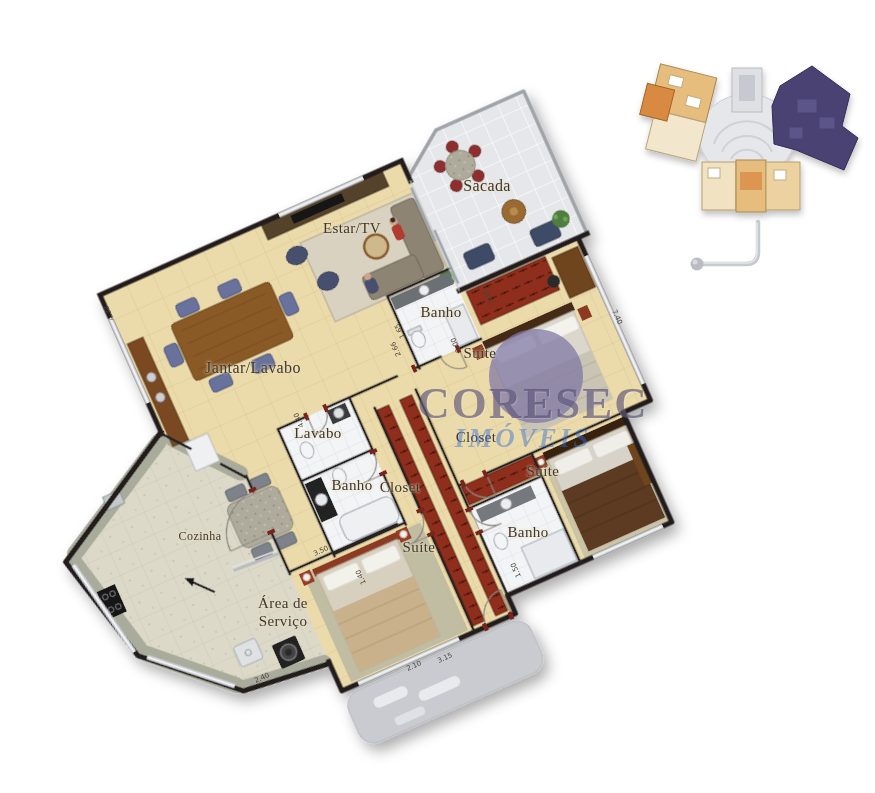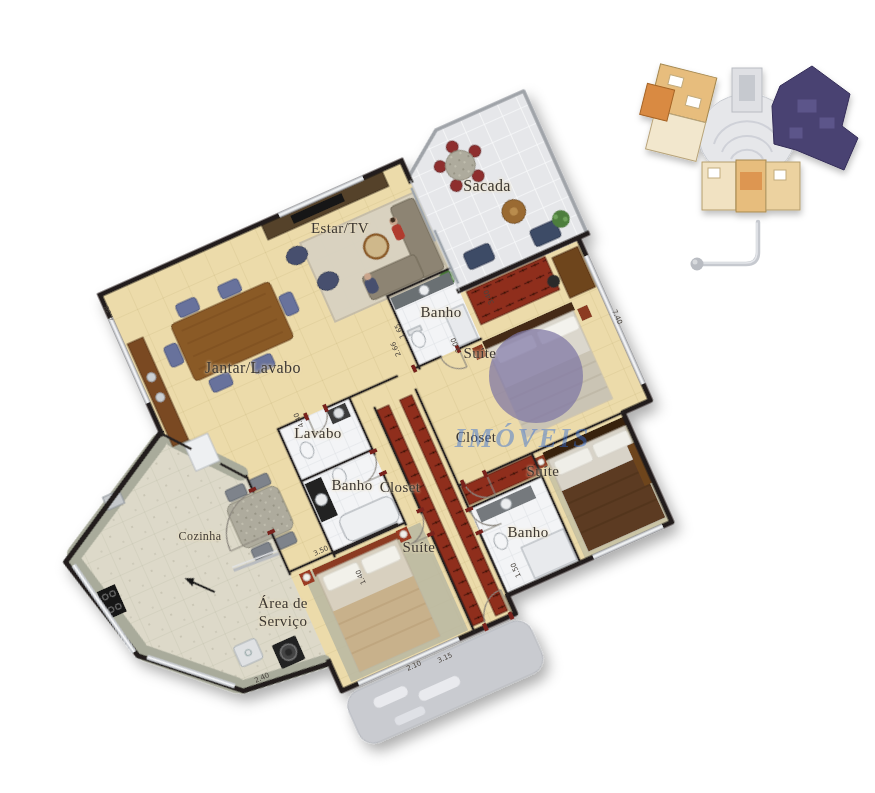--- a/index.html
+++ b/index.html
@@ -338,21 +338,21 @@
     <path d="M700,264 L746,264 Q758,264 758,252 L758,222" stroke="#c6c9cf" stroke-width="4.5" stroke-linecap="round"></path>
     <path d="M700,263 L746,263 Q757,263 757,252 L757,223" stroke="#e4e6ea" stroke-width="1.6" stroke-linecap="round"></path>
     <circle cx="697" cy="264" r="6.5" fill="#b9bcc2"></circle>
     <circle cx="695" cy="262" r="2.5" fill="#d8dadd"></circle>
   </g>
 
   <circle cx="536" cy="376" r="47" fill="#7d74a4" opacity="0.72"></circle>
 </svg>
 
 <div class="room-label" style="left:487px;top:186px;font-size:16px;">Sacada</div>
-<div class="room-label" style="left:340px;top:228px;">Estar/TV</div>
+<div class="room-label" style="left:352px;top:228px;">Estar/TV</div>
 <div class="room-label" style="left:441px;top:312px;">Banho</div>
 <div class="room-label" style="left:480px;top:353px;">Suíte</div>
 <div class="room-label" style="left:253px;top:368px;font-size:16px;">Jantar/Lavabo</div>
 <div class="room-label" style="left:318px;top:433px;text-align:right;">Lavabo</div>
 <div class="room-label" style="left:476px;top:437px;">Closet</div>
 <div class="room-label" style="left:543px;top:471px;">Suíte</div>
 <div class="room-label" style="left:352px;top:485px;">Banho</div>
 <div class="room-label" style="left:400px;top:487px;">Closet</div>
 <div class="room-label" style="left:528px;top:532px;">Banho</div>
 <div class="room-label" style="left:200px;top:536px;font-size:12px;">Cozinha</div>
@@ -369,15 +369,16 @@
 <div class="dim" style="left:456px;top:345px;transform:translate(-50%,-50%) rotate(-114deg);">3.00</div>
 <div class="dim" style="left:617px;top:317px;transform:translate(-50%,-50%) rotate(66deg);">7.40</div>
 <div class="dim" style="left:299px;top:420px;transform:translate(-50%,-50%) rotate(-114deg);">4.40</div>
 <div class="dim" style="left:321px;top:551px;transform:translate(-50%,-50%) rotate(-24deg);">3.50</div>
 <div class="dim" style="left:361px;top:577px;transform:translate(-50%,-50%) rotate(-114deg);">1.40</div>
 <div class="dim" style="left:516px;top:570px;transform:translate(-50%,-50%) rotate(-114deg);">1.50</div>
 <div class="dim" style="left:445px;top:658px;transform:translate(-50%,-50%) rotate(-24deg);">3.15</div>
 <div class="dim" style="left:262px;top:678px;transform:translate(-50%,-50%) rotate(-24deg);">2.40</div>
 <div class="dim" style="left:414px;top:666px;transform:translate(-50%,-50%) rotate(-24deg);">2.10</div>
 
+<div class="wm1">CORESEC</div>
 <div class="wm2">IMÓVEIS</div>
 
 </div>
 
 </body></html>

